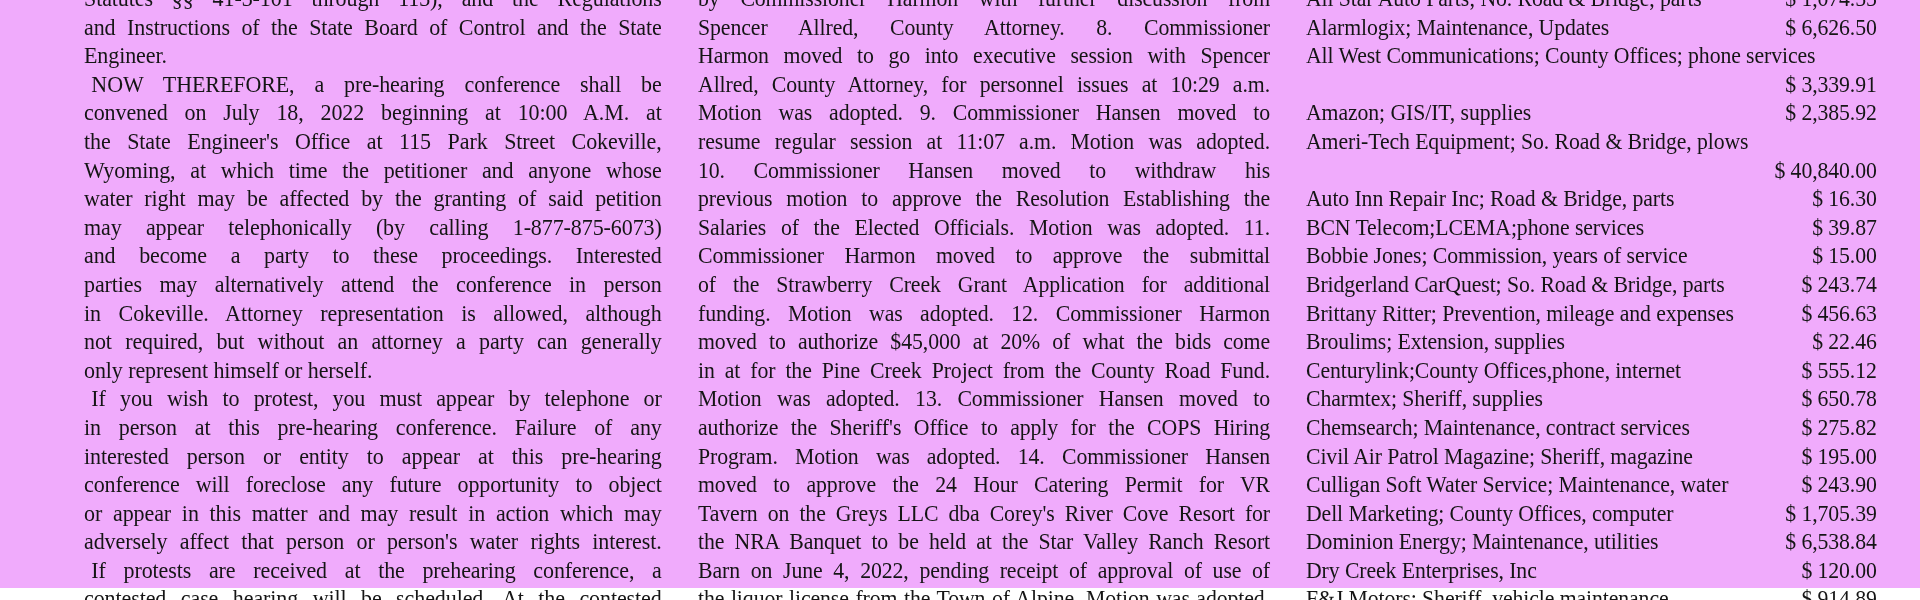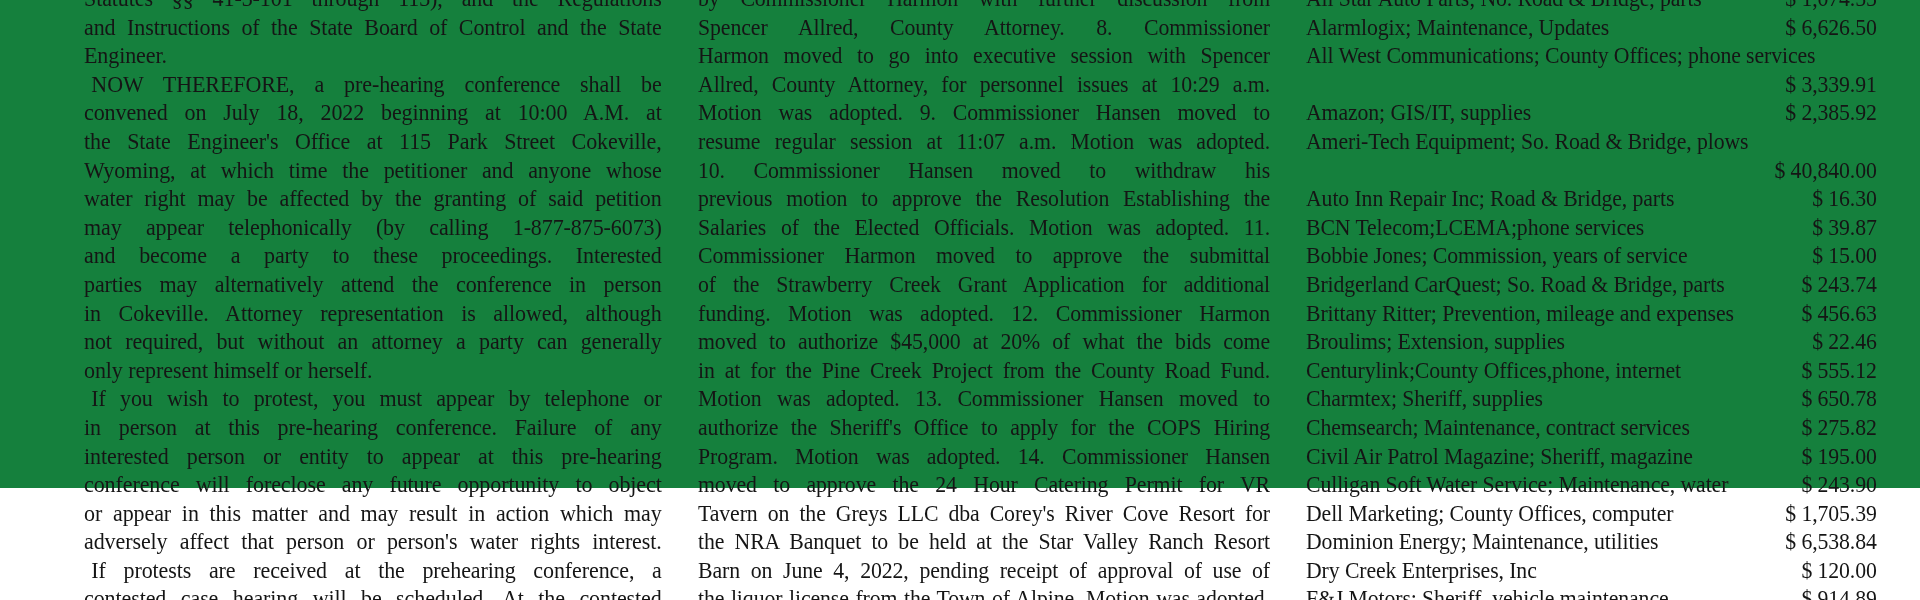--- a/index.html
+++ b/index.html
@@ -8,22 +8,22 @@
     width: 1920px;
     height: 600px;
     overflow: hidden;
     background: #ffffff;
     font-family: "Liberation Serif", "DejaVu Serif", serif;
     color: #151515;
   }
   .page {
     position: relative;
     width: 1920px;
-    height: 488px;
-    background: #15803d;
+    height: 588px;
+    background: #f0abfc;
   }
   .col {
     position: absolute;
     top: -16px;
     transform-origin: top left;
   }
   .col-inner { width: 630px; }
   #col-left   { left: 84px;  transform: scaleX(0.917); }
   #col-middle { left: 698px; transform: scaleX(0.908); }
   #col-right  { left: 1306px; transform: scaleX(0.906); }

